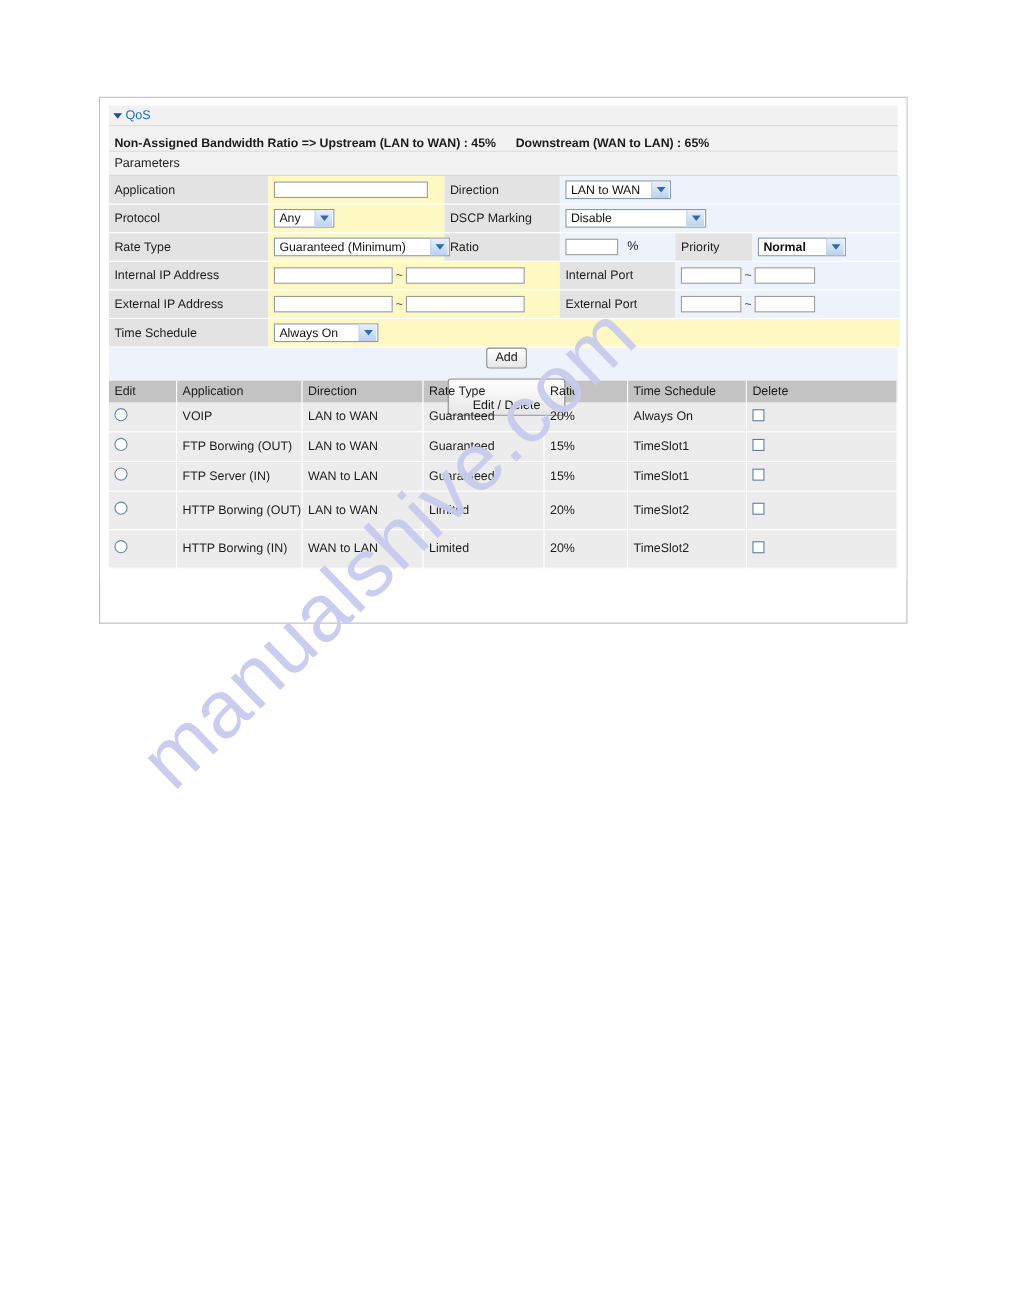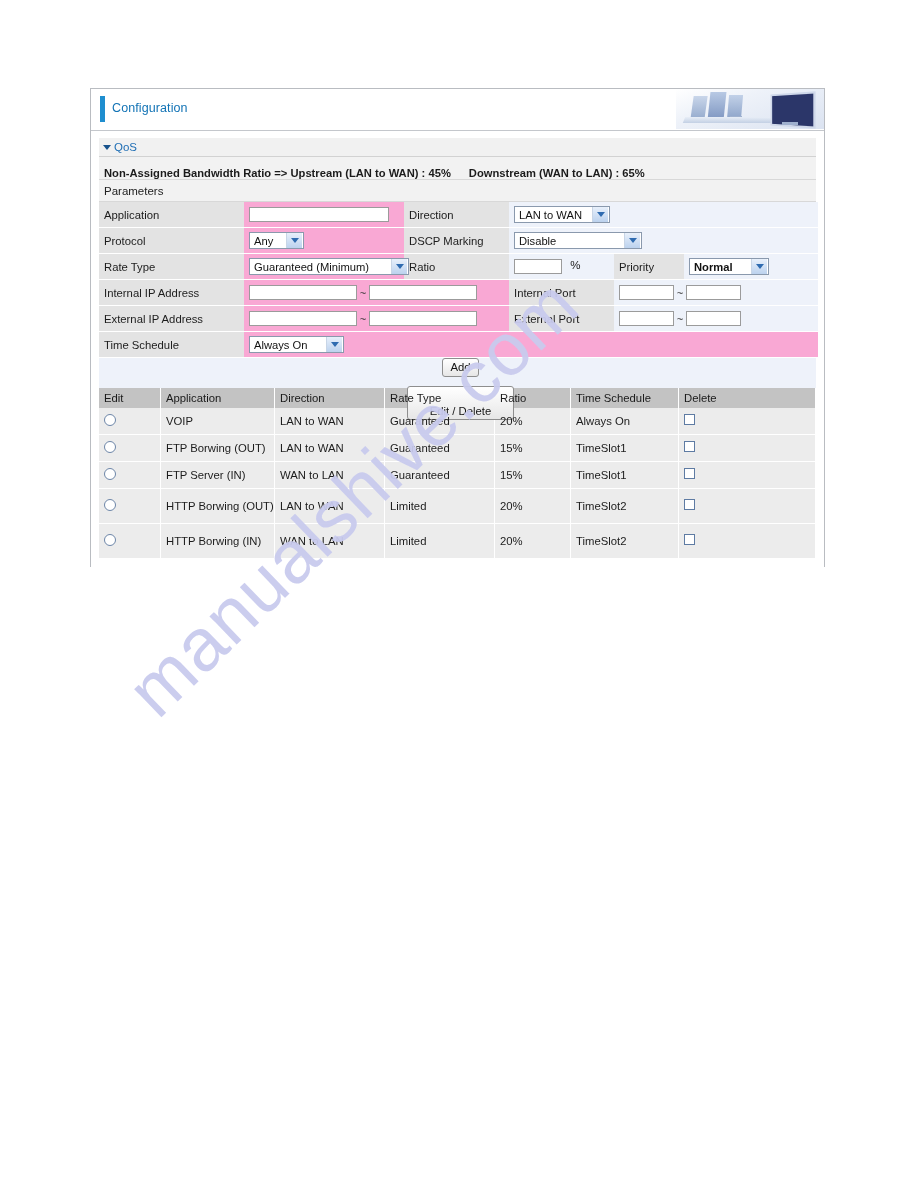--- a/index.html
+++ b/index.html
@@ -156,21 +156,21 @@
     font-size: 11.3px;
     color: #1c1c1c;
   }
   table.form td {
     height: 25px;
     padding: 0 0 0 5px;
     vertical-align: middle;
     border-bottom: 1px solid #ffffff;
   }
   td.lbl  { background: #e3e3e3; }
-  td.fld  { background: #f9a8d4; }
+  td.fld  { background: #fef9c3; }
   td.lbl2 { background: #e3e3e3; }
   td.fld2 { background: #eef2fa; }
 
   
   input.txt {
     border: 1px solid #9b9b9b;
     background: #ffffff;
     height: 15px;
     font-family: "Liberation Sans", sans-serif;
     font-size: 11px;
@@ -307,33 +307,20 @@
 </style>
 </head>
 <body>
 
 <div id="watermark">
   <div class="wm-text">manualshive.com</div>
 </div>
 
 <div id="page-frame">
 
-  <div id="titlebar">
-    <div id="title-accent"></div>
-    <div id="title-text">Configuration</div>
-    <div id="title-image">
-      <div class="tg chair1"></div>
-      <div class="tg chair2"></div>
-      <div class="tg chair3"></div>
-      <div class="tg chairleg"></div>
-      <div class="tg desk"></div>
-      <div class="tg mon"></div>
-      <div class="tg monstand"></div>
-    </div>
-  </div>
 
   <div id="body-pane">
 
     <div id="qos-header">
       <span class="tri-down"></span>
       <span>QoS</span>
     </div>
 
     <div id="bw-strip">
       <span>Non-Assigned Bandwidth Ratio =&gt; Upstream (LAN to WAN) : 45%</span>

